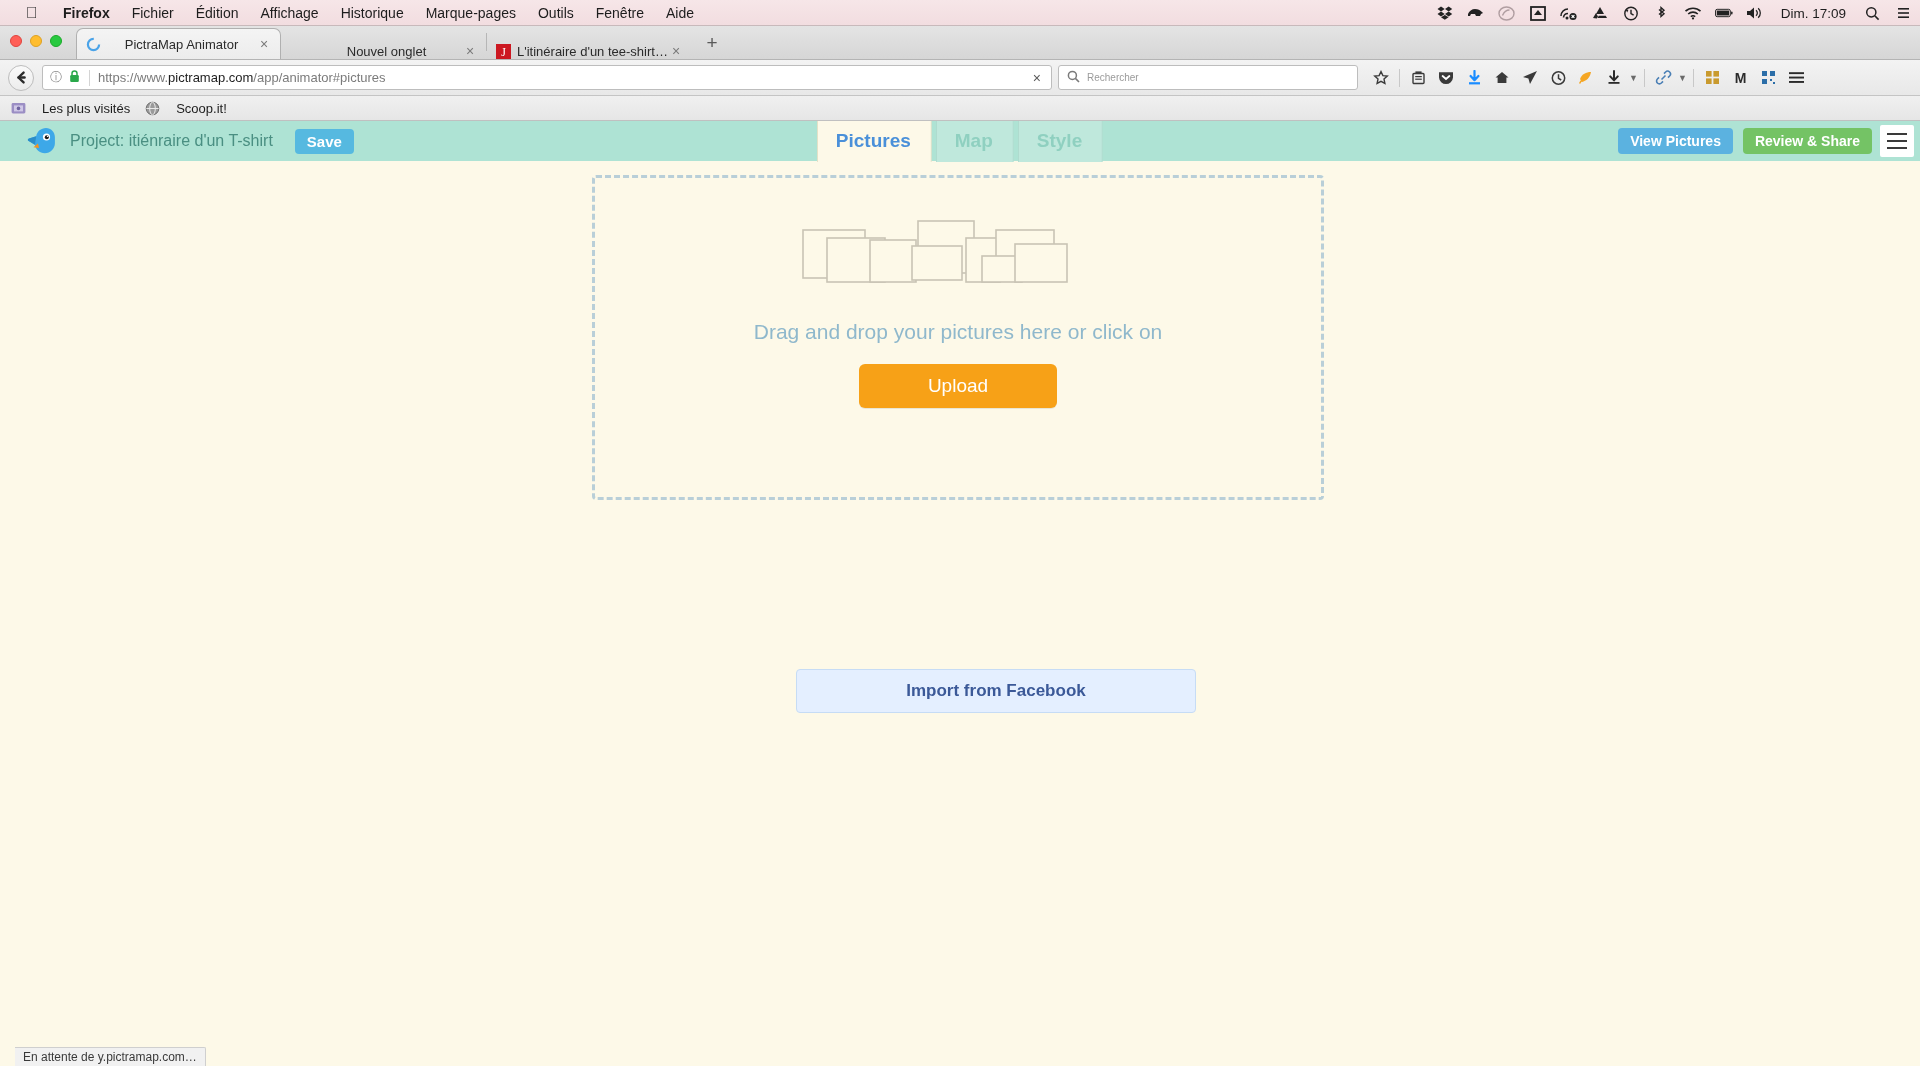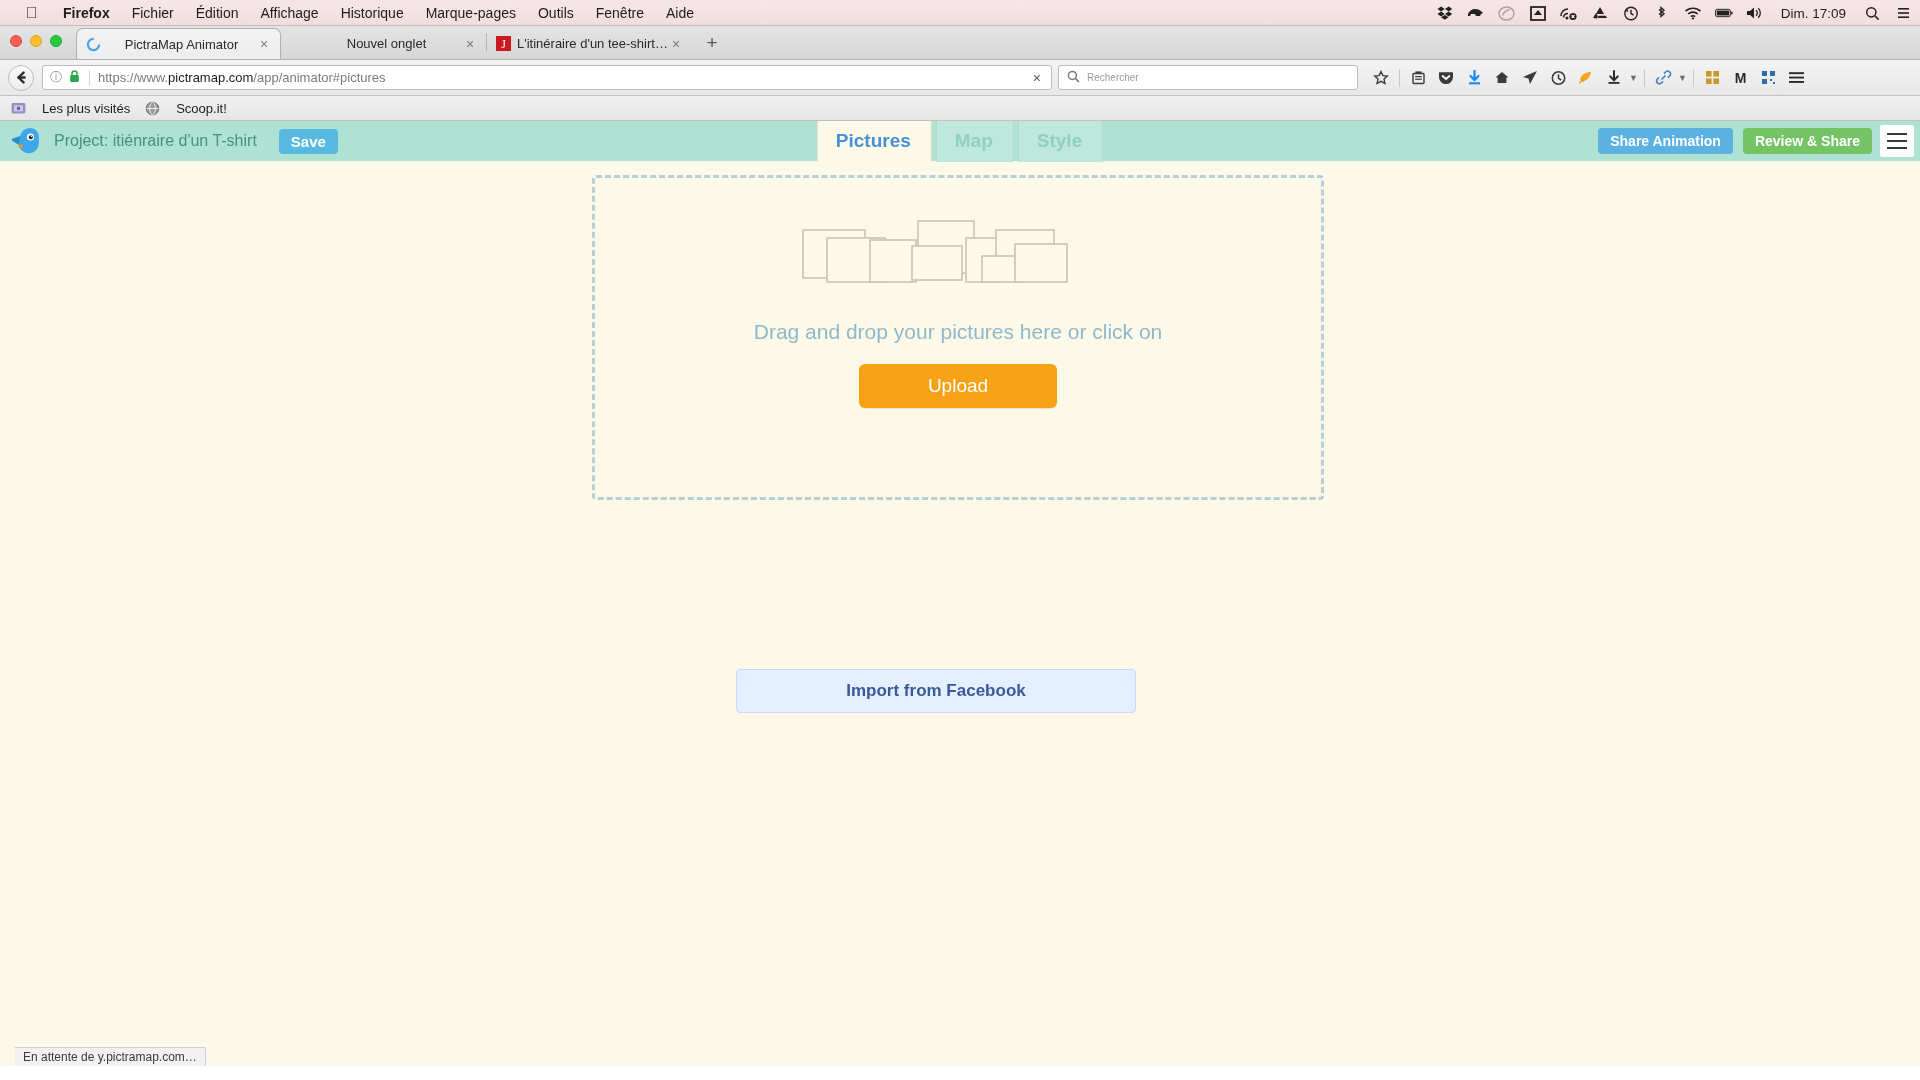--- a/index.html
+++ b/index.html
@@ -63,21 +63,21 @@
     display: flex; align-items: center;
     padding: 0 8px;
     font-size: 13px; color: #2b2b2b;
     position: relative;
     border-top-left-radius: 7px; border-top-right-radius: 7px;
   }
   .tab.active {
     background: linear-gradient(to bottom,#f4f4f4,#ececec);
     border: 1px solid #b0b0b0; border-bottom: none;
   }
-  .tab.inactive { background: transparent; }
+  .tab.inactive { background: transparent; align-items: flex-end; }
   .tab .favicon { width: 16px; height: 16px; margin-right: 6px; flex: 0 0 16px;
                   display:flex; align-items:center; justify-content:center;}
   .tab .tab-title {
     flex: 1; overflow: hidden; white-space: nowrap; text-overflow: ellipsis;
     text-align: center; font-size: 13px;
   }
   .tab .tab-close { width: 16px; color: #7a7a7a; font-size: 14px; text-align:center; flex:0 0 16px;}
   .tab-sep { width:1px; height:18px; background:#b6b6b6; align-self:center; }
   .newtab-btn { width: 28px; height: 28px; font-size: 19px; color: #5a5a5a;
                 display:flex; align-items:center; justify-content:center; margin-left: 6px; margin-bottom: 2px; }
@@ -132,21 +132,21 @@
     display:flex; align-items:center; padding: 0 8px; gap: 4px;
   }
   .bm { display:flex; align-items:center; gap:16px; padding: 0 8px 0 2px; font-size:13px; color:#1d1d1d; }
   .bm-ico { width:16px; height:15px; display:flex; align-items:center; justify-content:center; }
 
   
   .page { position: relative; width: 1920px; height: 959px; background: #fdf9e8; overflow: hidden; }
 
   .apphead {
     height: 40px; background: #aee3d4;
-    display: flex; align-items: center; position: relative;
+    display: flex; align-items: center; position: relative; padding-left: 16px;
   }
   .brand { display: flex; align-items: center; gap: 10px; padding-left: 10px; }
   .bird { width: 34px; height: 32px; flex:0 0 34px; }
   .proj-title { font-size: 16px; color: #4a8f82; white-space: nowrap; }
   .save-btn {
     background: #56b9e0; color: #fff; font-size: 15px; font-weight: bold;
     border-radius: 4px; padding: 5px 12px; margin-left: 12px; line-height: 1;
   }
 
   .apptabs { position: absolute; left: 50%; transform: translateX(-50%); bottom: -1px; display: flex; align-items: flex-end; gap: 4px; }
@@ -182,21 +182,21 @@
     display:flex; flex-direction: column; align-items:center;
   }
   .photos { margin-top: 38px; width: 316px; height: 80px; position: relative; }
   .drop-text { margin-top: 24px; font-size: 21px; color: #8fb8cc; text-align:center; }
   .upload-btn {
     margin-top: 20px; background: #f7a117; color: #fff;
     font-size: 19px; border-radius: 6px; padding: 11px 0; width: 198px; text-align:center;
     box-shadow: 0 1px 0 rgba(0,0,0,0.08);
   }
   .fb-btn {
-    position: absolute; left: 736px; top: 548px; width: 400px; height: 44px;
+    position: absolute; left: 796px; top: 548px; width: 400px; height: 44px;
     background: #e4efff; border: 1px solid #c6dcf5; border-radius: 4px;
     display:flex; align-items:center; justify-content:center;
     font-size: 17px; font-weight: bold; color: #3b5998;
   }
 
   
   .statusbar {
     position: absolute; left: 0; bottom: 14px; height: 19px;
     background: #f1f1f1; border: 1px solid #cfcfcf; border-left: none; border-bottom:none;
     display:flex; align-items:center; padding: 0 8px;
@@ -581,21 +581,21 @@
                     <rect x="16.4" y="12.2" width="2.6" height="2.4"></rect>
                   </g>
                   <rect x="7.4" y="3.4" width="7.2" height="11.2" fill="none" stroke="#8fd0c0" stroke-width="1.3"></rect>
                 </svg>
             </span>
             <span>Style</span>
           </div>
         </div>
 
         <div class="head-right">
-          <div class="hbtn blue">Share Animation</div>
+          <div class="hbtn blue">View Pictures</div>
           <div class="hbtn green">Review &amp; Share</div>
         </div>
         <div class="burger">
           <span></span>
             <span></span>
             <span></span>
         </div>
       </div>
 
       <div class="dropzone">

